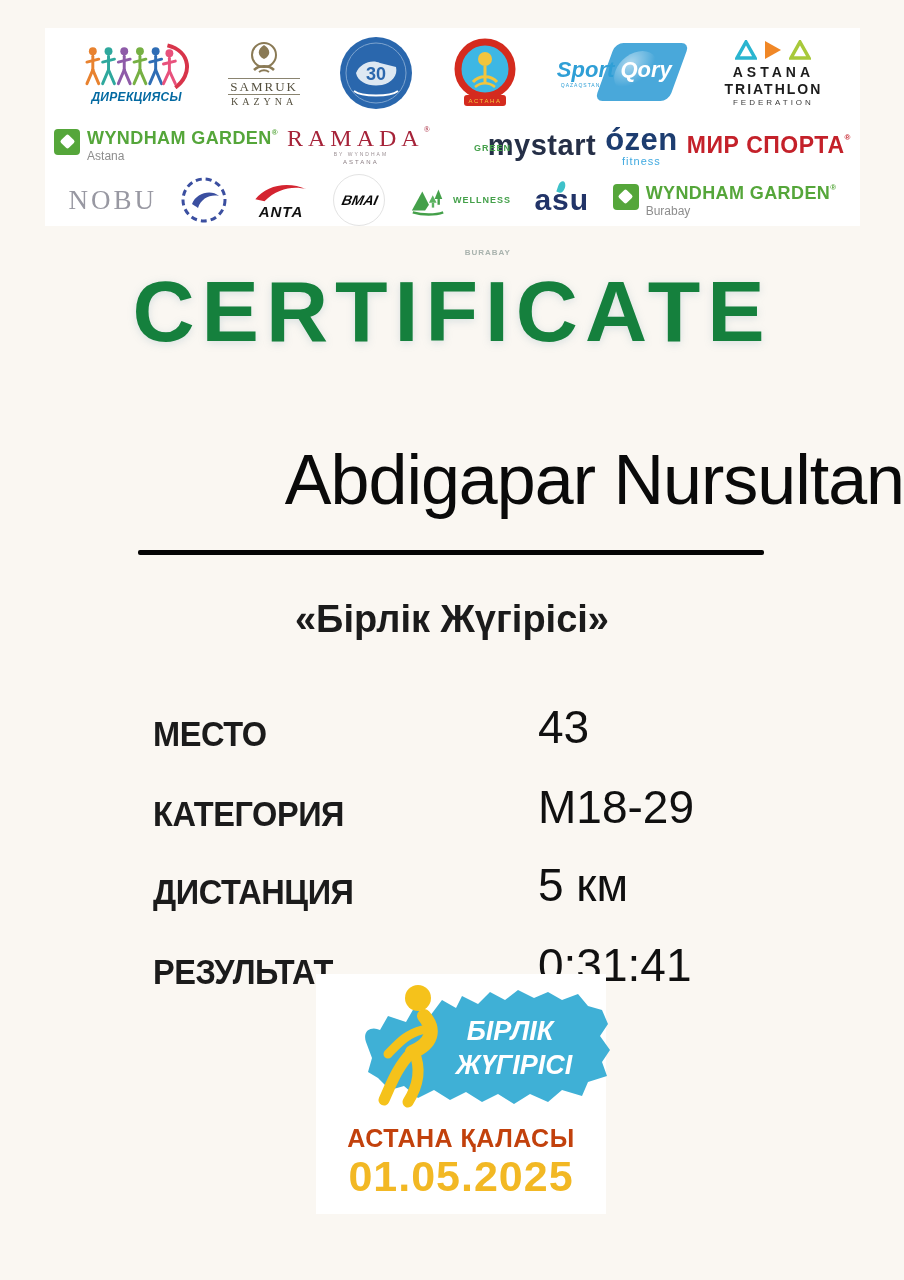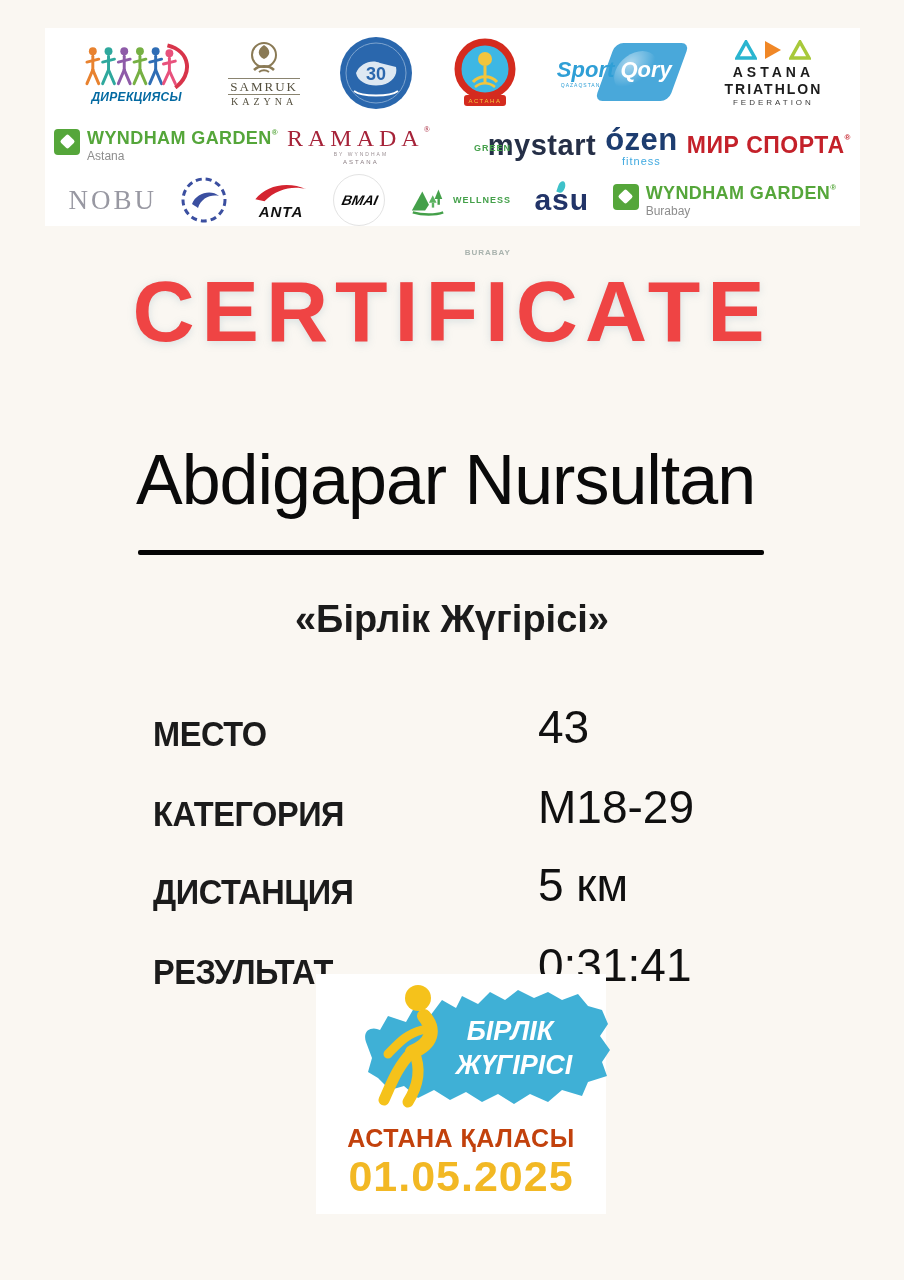--- a/index.html
+++ b/index.html
@@ -69,25 +69,25 @@
   .gw-l3{color:#a9b3ae;font-weight:700;font-size:8px;letter-spacing:1px;margin-top:1px;}
   
   .asu{position:relative;}
   .asu-name{color:#223468;font-weight:800;font-size:30px;letter-spacing:1px;}
   .asu-mark{position:absolute;left:24px;top:-4px;width:7px;height:12px;background:#3ec1c9;
     border-radius:50% 50% 50% 0;transform:rotate(18deg);}
 
   
   .cert-title{
     position:absolute;left:0;right:0;top:262px;text-align:center;
-    font-size:86px;font-weight:800;letter-spacing:7px;color:#ef4444;
+    font-size:86px;font-weight:800;letter-spacing:7px;color:#15803d;
     text-shadow:0 2px 8px rgba(130,165,180,.28);
   }
   .recipient{
-    position:absolute;left:136px;right:0;top:440px;text-align:left;
+    position:absolute;left:136px;right:0;top:440px;text-align:right;
     font-size:70px;font-weight:400;color:#0a0a0a;letter-spacing:-1px;
   }
   .name-line{position:absolute;left:138px;top:550px;width:626px;height:5px;background:#050505;border-radius:2px;}
   .event-name{
     position:absolute;left:0;right:0;top:598px;text-align:center;
     font-size:38px;font-weight:700;color:#1b1b1b;
   }
   .fields{position:absolute;left:0;top:0;width:100%;}
   .field-row{position:absolute;left:105px;right:50px;height:64px;margin-left:48px;}
   .field-label{position:absolute;left:0;top:14px;font-size:35px;font-weight:700;color:#1b1b1b;}

